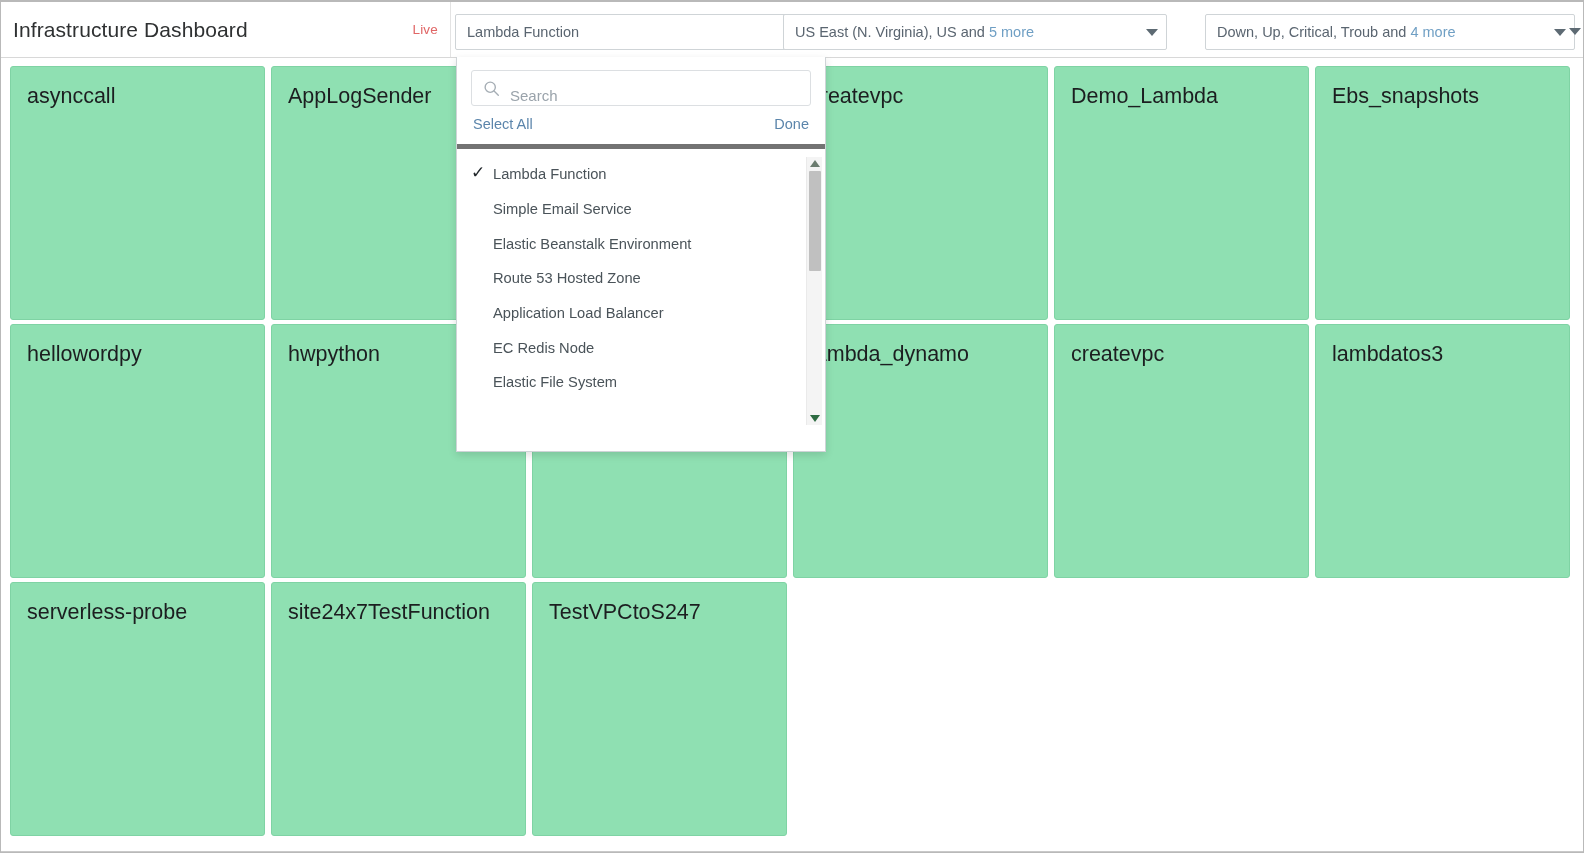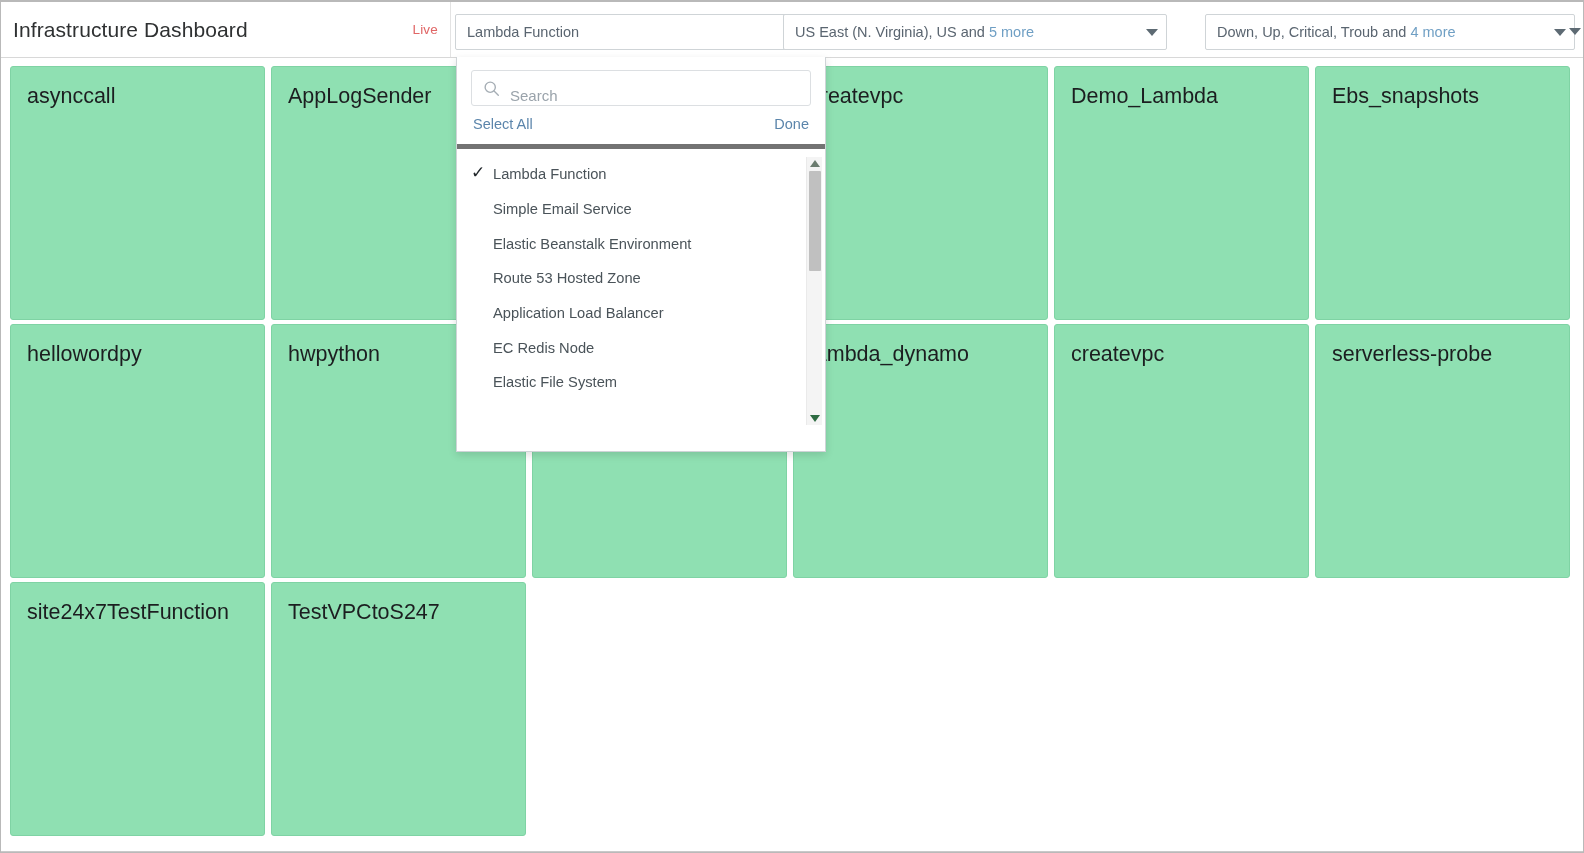--- a/index.html
+++ b/index.html
@@ -302,20 +302,23 @@
       <div class="tile">
         <div class="tile-label">lambda_cloudwatch</div>
       </div>
       <div class="tile">
         <div class="tile-label">lambda_dynamo</div>
       </div>
       <div class="tile">
         <div class="tile-label">createvpc</div>
       </div>
       <div class="tile">
+        <div class="tile-label">lambdatos3</div>
+      </div>
+      <div class="tile">
         <div class="tile-label">serverless-probe</div>
       </div>
       <div class="tile">
         <div class="tile-label">site24x7TestFunction</div>
       </div>
       <div class="tile">
         <div class="tile-label">TestVPCtoS247</div>
       </div>
     </div>
 

